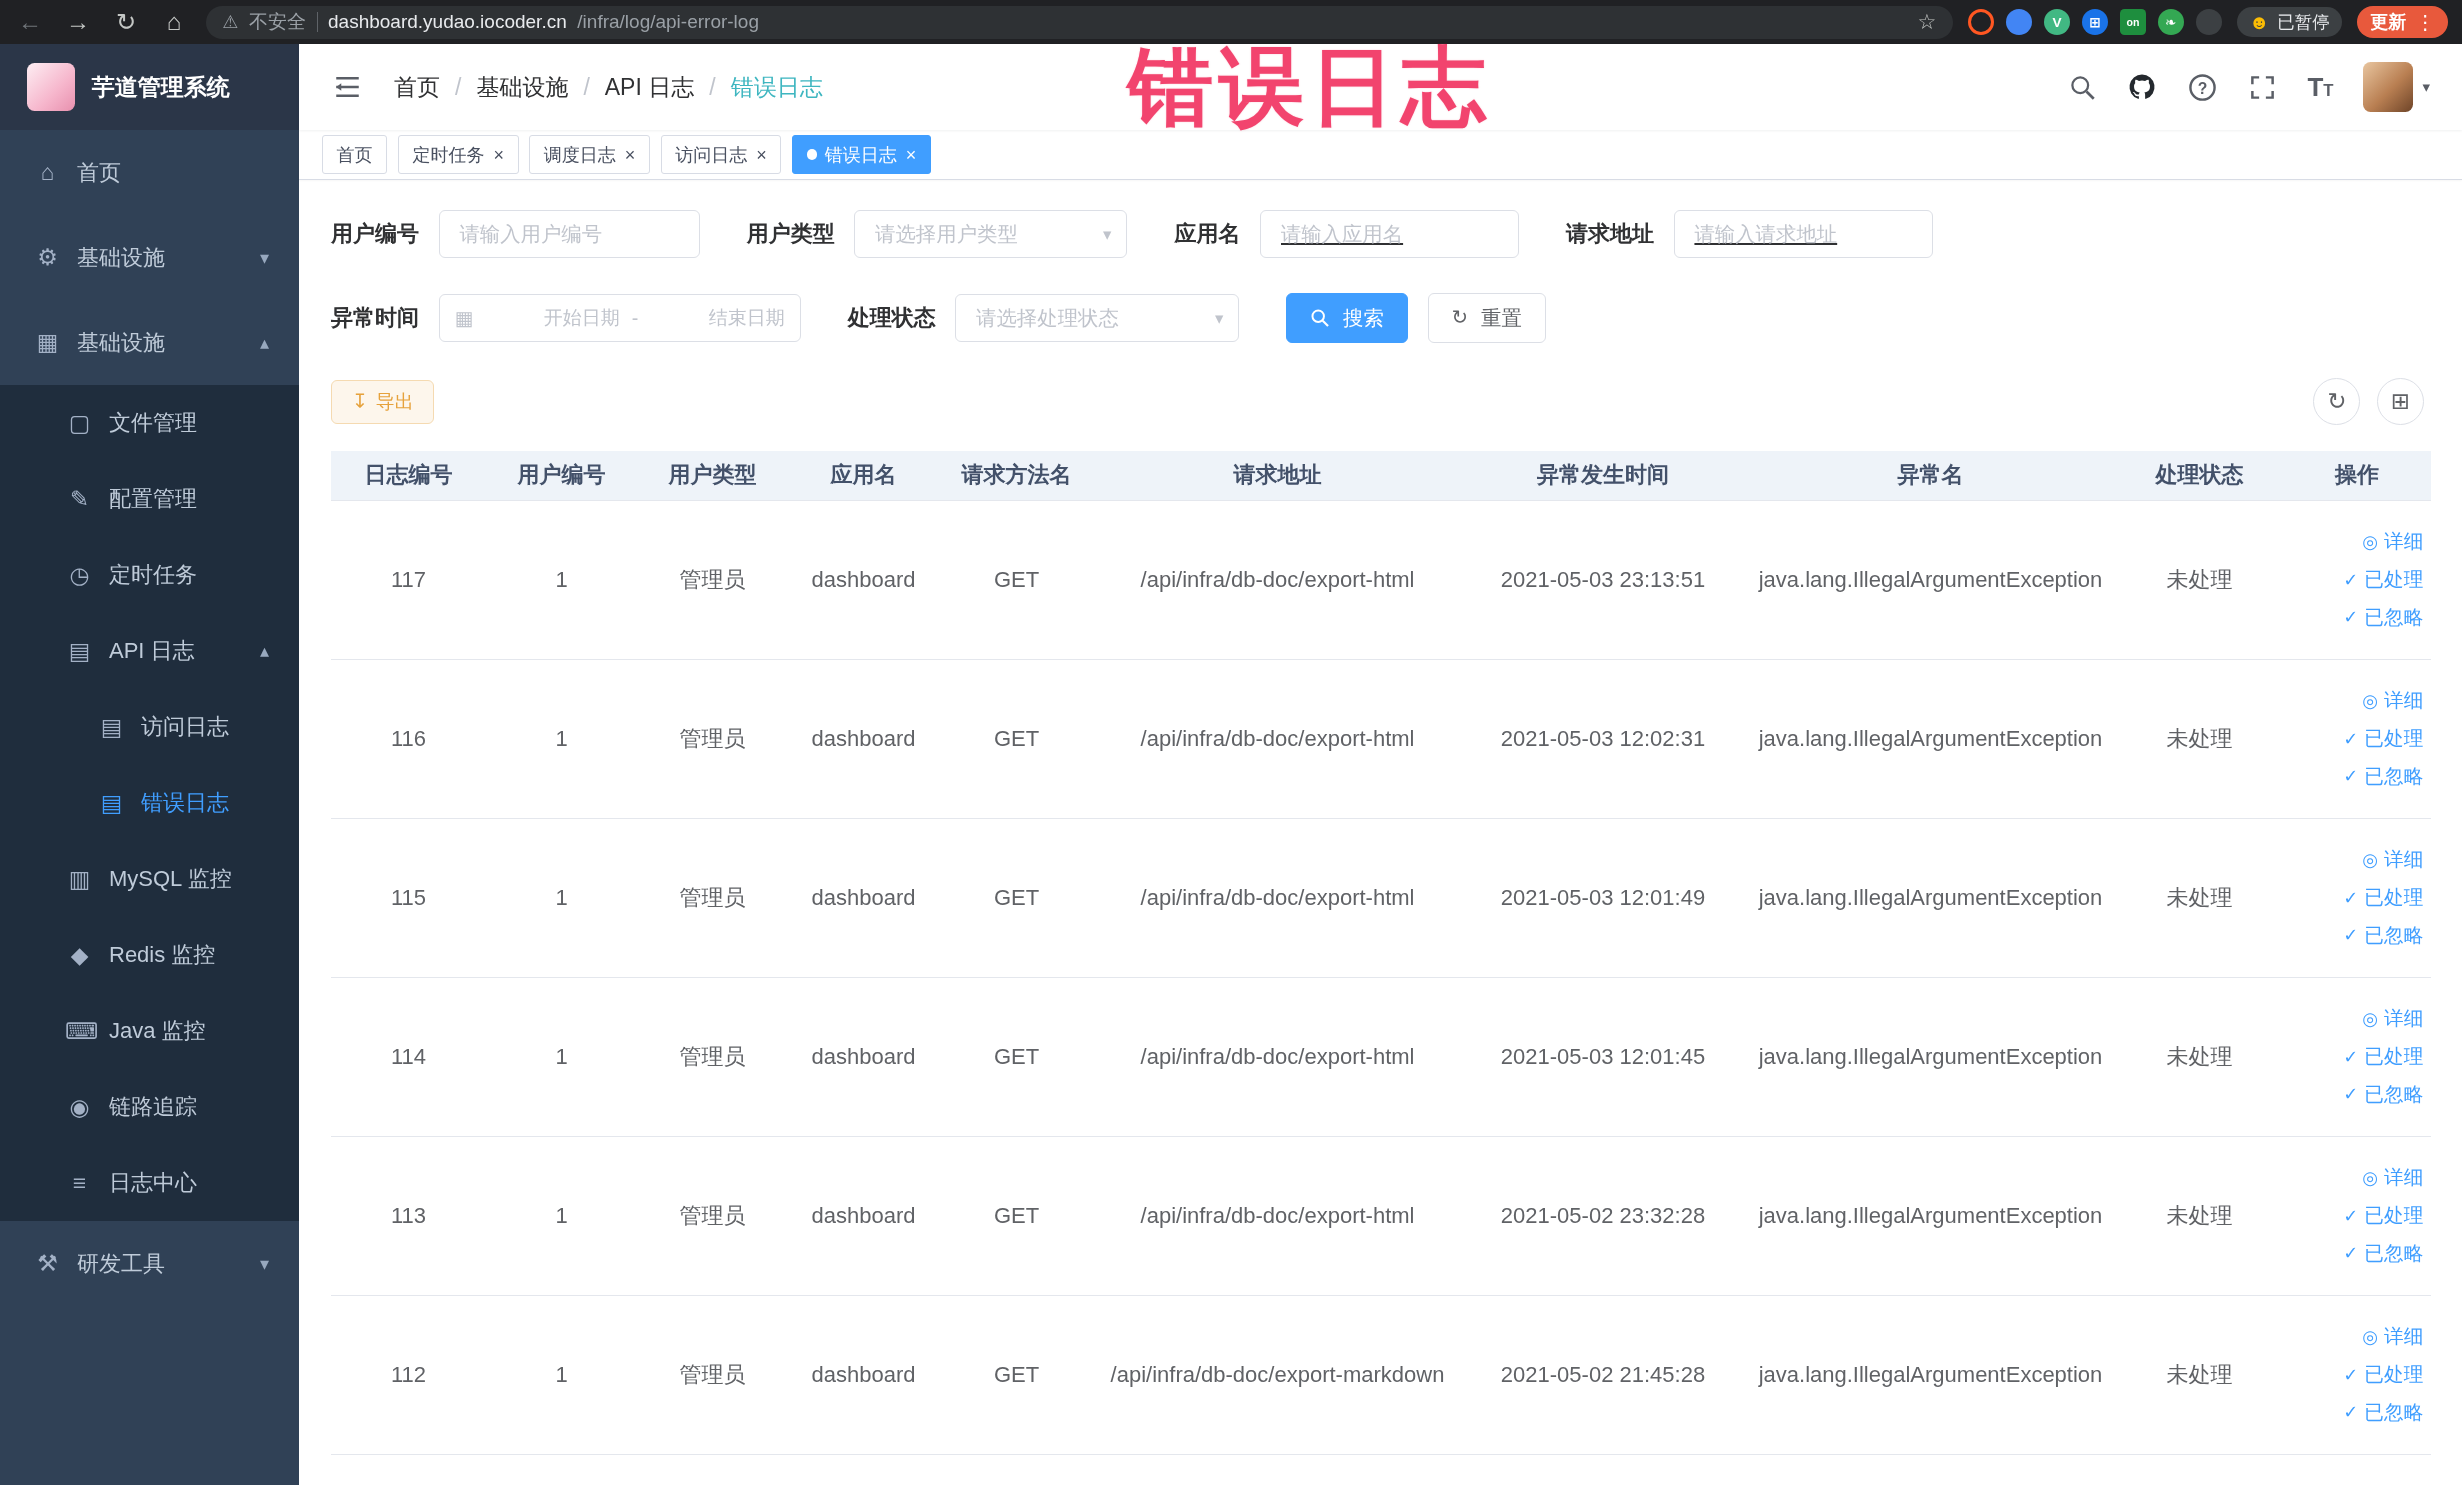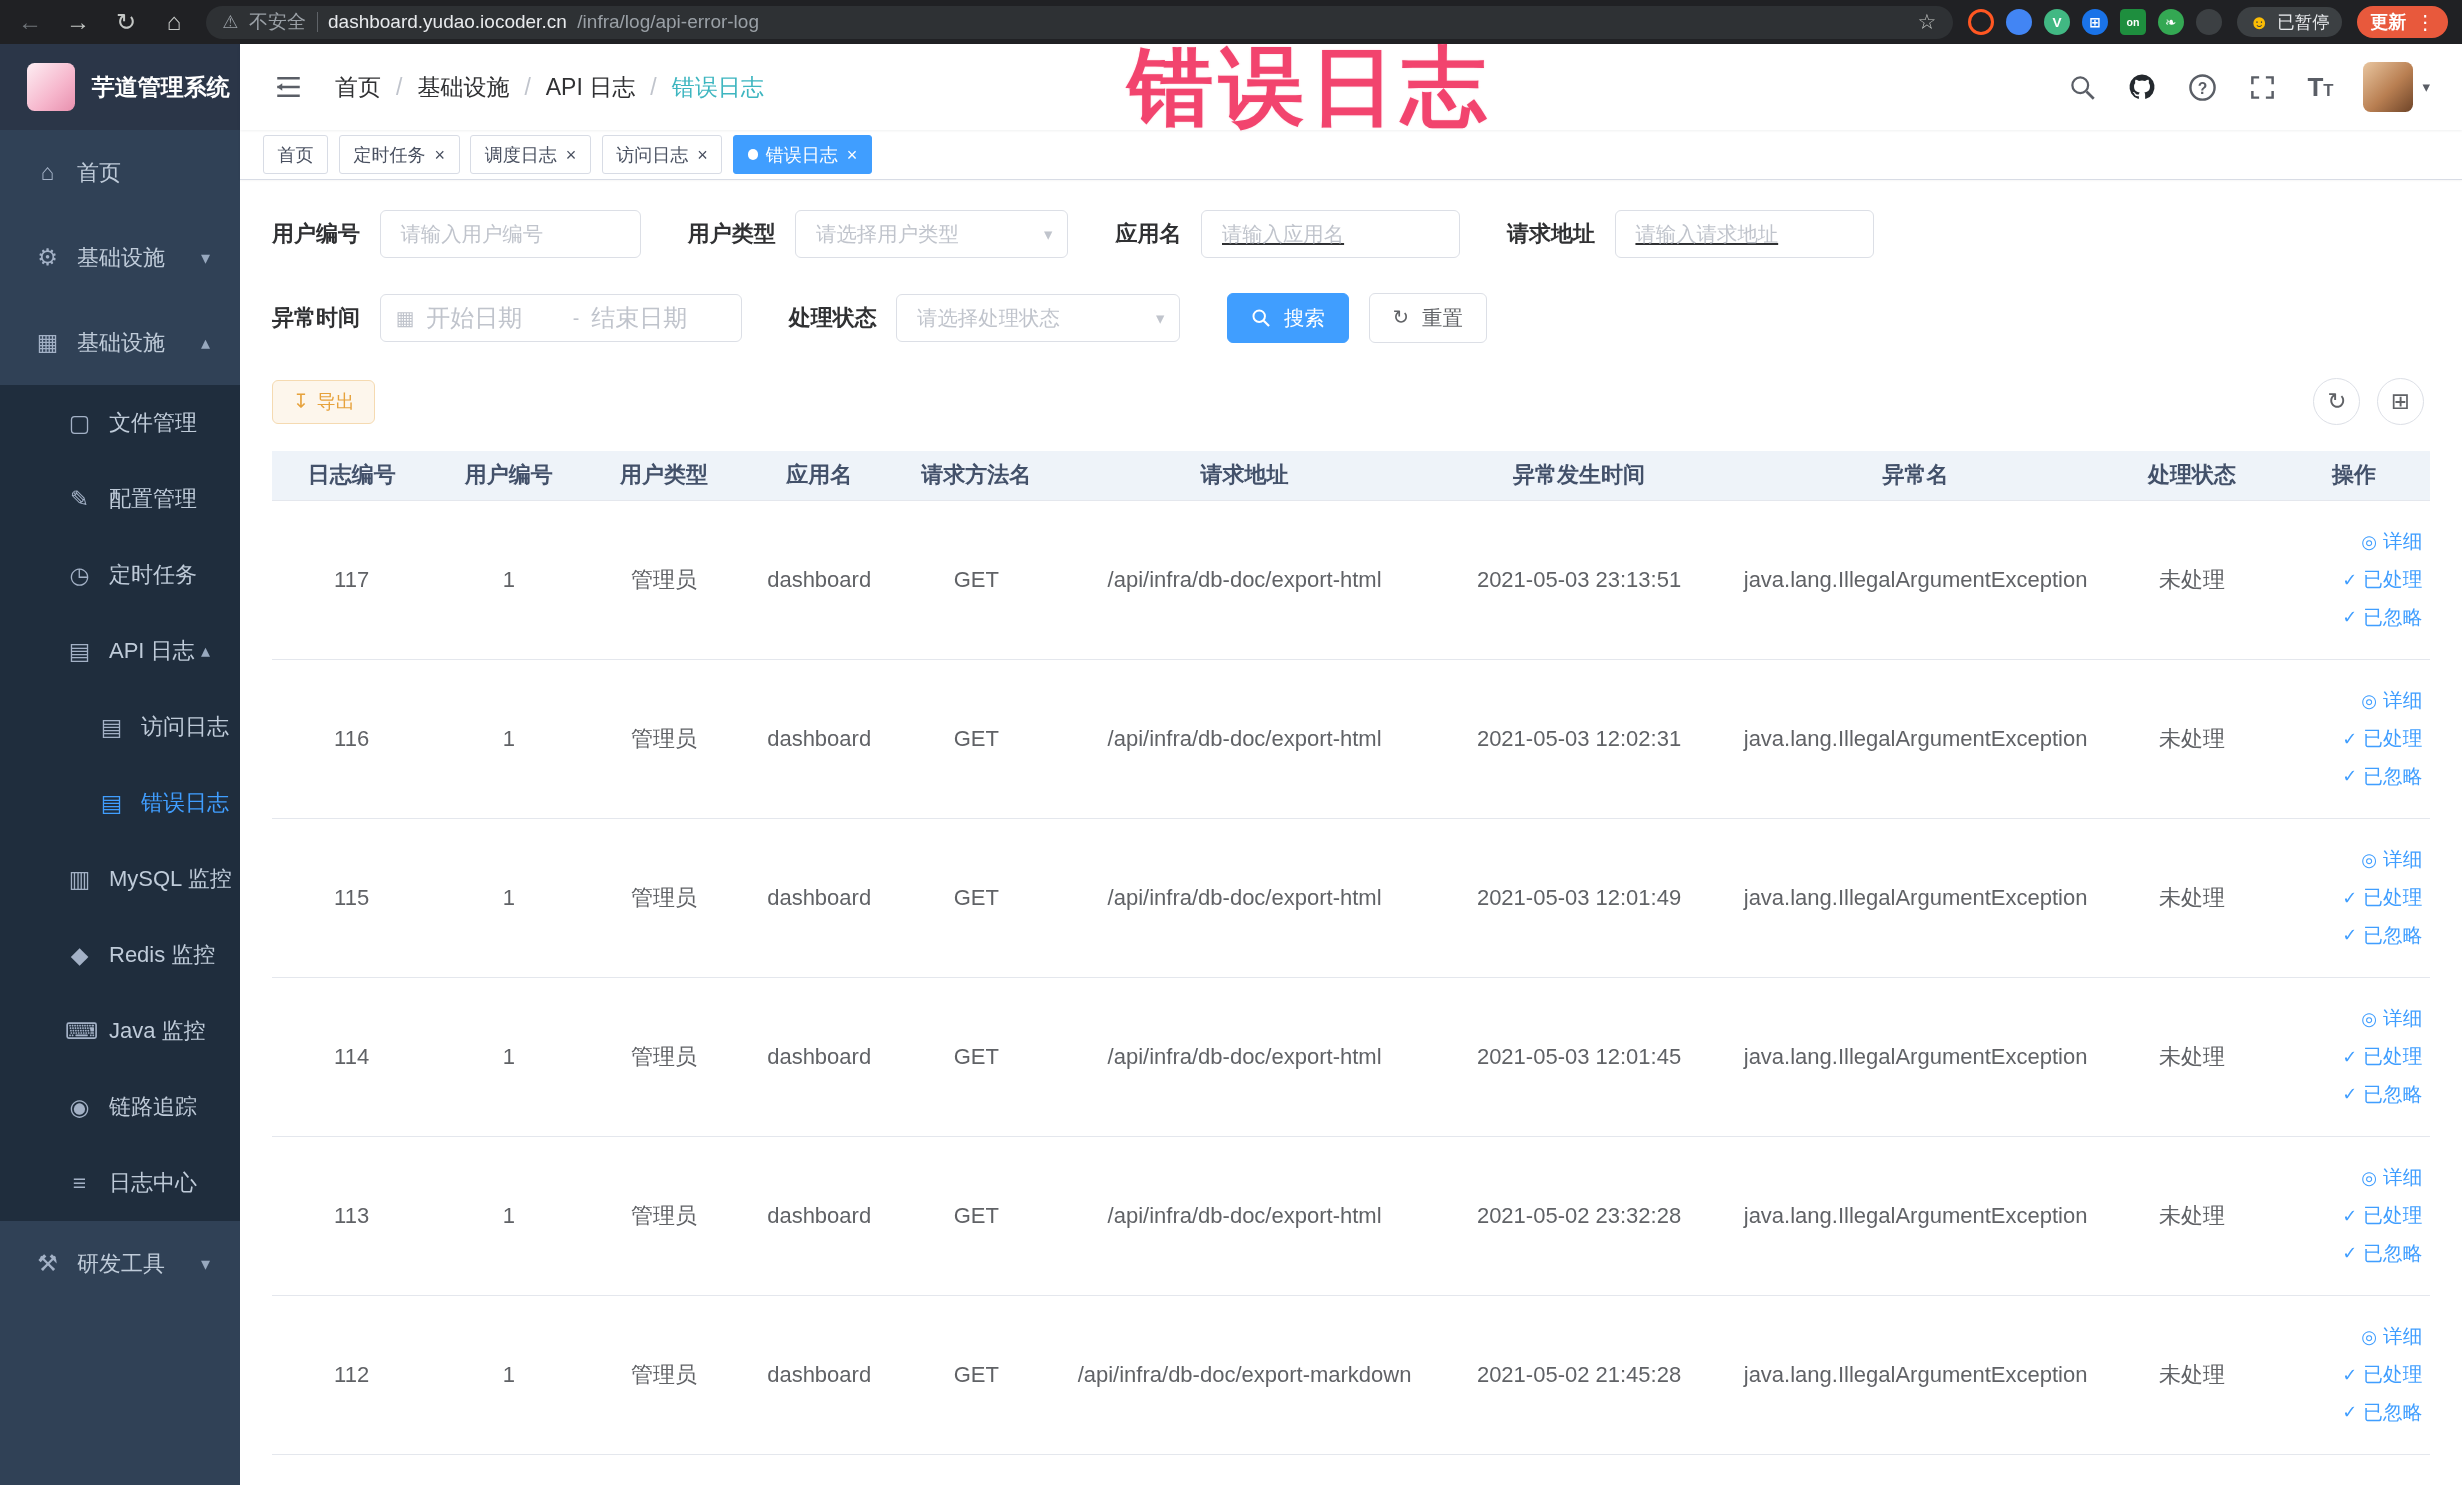--- a/index.html
+++ b/index.html
@@ -26,21 +26,21 @@
   .ext.sq { border-radius:4.5px; background:#1e8e3e; font-size:10.6px; }
   .ext.leaf { background:#34a853; }
   .ext.paw { background:#3c4043; }
   .chip { height:30px; border-radius:15px; background:#3c4043; color:#e8eaed; display:flex; align-items:center; gap:7.6px; padding:0 12px; font-size:17.4px; flex:none; cursor:pointer; }
   .smiley { color:#fbbc04; font-size:19.7px; }
   .update-pill { height:32px; border-radius:16px; background:#e8593c; color:#fff; display:flex; align-items:center; gap:9px; padding:0 13.6px; font-size:18px; font-weight:700; flex:none; cursor:pointer; }
   .update-pill .kebab { font-weight:400; font-size:19.7px; }
 
   
   .app { display:flex; height:1442px; }
-  .sidebar { width:240px; flex:none; background:#304156; overflow:hidden; }
+  .sidebar { width:299px; flex:none; background:#304156; overflow:hidden; }
   .logo-row { height:86px; background:#2b3648; display:flex; align-items:center; gap:16.7px; padding-left:27px; }
   .logo-img { width:48px; height:48px; border-radius:7.6px; background:linear-gradient(135deg,#fdeef3,#f6b6cc 60%,#e890ae); flex:none; }
   .logo-title { color:#fff; font-size:23px; font-weight:700; }
   .menu-item { display:flex; align-items:center; font-size:22px; color:#bfcbd9; cursor:pointer; position:relative; }
   .menu-item.l1 { height:85px; padding-left:33px; }
   .menu-item.l2 { height:76px; padding-left:65px; background:#1f2d3d; }
   .menu-item.l3 { height:76px; padding-left:97px; background:#1f2d3d; }
   .menu-item.active { color:#409eff; }
   .menu-item.active .mi-icon { color:#409eff; }
   .mi-icon { width:29px; margin-right:15px; font-size:23px; color:#a3b1c6; text-align:center; flex:none; }
@@ -77,21 +77,21 @@
   .f-item { display:flex; align-items:center; margin-right:47px; }
   .f-label { font-size:22px; font-weight:700; color:#303133; margin-right:19.7px; white-space:nowrap; }
   .f-box { position:relative; display:flex; align-items:center; height:48px; border:0.8px solid #dcdfe6; border-radius:6px; background:#fff; }
   .f-box input { border:none; outline:none; height:45px; width:100%; padding:0 19.7px; font-size:20.4px; color:#6d28d9; border-radius:6px; font-family:inherit; background:transparent; }
   .f-box input::placeholder { color:#c0c4cc; }
   .f-box.select { padding:0 42px 0 19.7px; cursor:pointer; }
   .f-box.select .ph { font-size:20.4px; color:#c0c4cc; white-space:nowrap; }
   .f-box .sel-caret { position:absolute; right:15px; font-size:16.7px; color:#c0c4cc; }
   .f-box.range { width:362px; padding:0 15px; gap:12px; cursor:pointer; }
   .f-box.range .cal { color:#c0c4cc; font-size:19.7px; }
-  .f-box.range .ph { font-size:24px; color:#c0c4cc; flex:1; text-align:left; white-space:nowrap; }
+  .f-box.range .ph { font-size:19px; color:#c0c4cc; flex:1; text-align:right; white-space:nowrap; }
   .f-box.range .dash { color:#c0c4cc; font-size:19.7px; }
   .w-345 { width:261px; } .w-360 { width:273px; } .w-385 { width:259px;text-decoration:underline; } .w-375 { width:284px; }
   .btn { display:inline-flex; align-items:center; justify-content:center; gap:13px; height:50px; border-radius:6px; font-size:20.4px; cursor:pointer; border:0.8px solid transparent; padding:0 23px; font-family:inherit; }
   .btn.primary { background:#409eff; border-color:#409eff; color:#fff; }
   .btn.plain { background:#fff; border-color:#dcdfe6; color:#606266; }
   .btn .bicon { font-size:19.7px; line-height:1; }
   .toolbar-row { display:flex; align-items:center; justify-content:space-between; margin-bottom:26px; }
   .btn.warn { height:44px; padding:0 19.7px; font-size:19px; background:#fdf6ec; border-color:#f5dab1; color:#e6a23c; gap:7.6px; }
   .mini-btns { display:flex; align-items:center; gap:16.7px; margin-right:6px; }
   .circle-btn { width:47px; height:47px; border-radius:50%; border:0.8px solid #dcdfe6; background:#fff; color:#606266; font-size:23px; display:flex; align-items:center; justify-content:center; cursor:pointer; }

